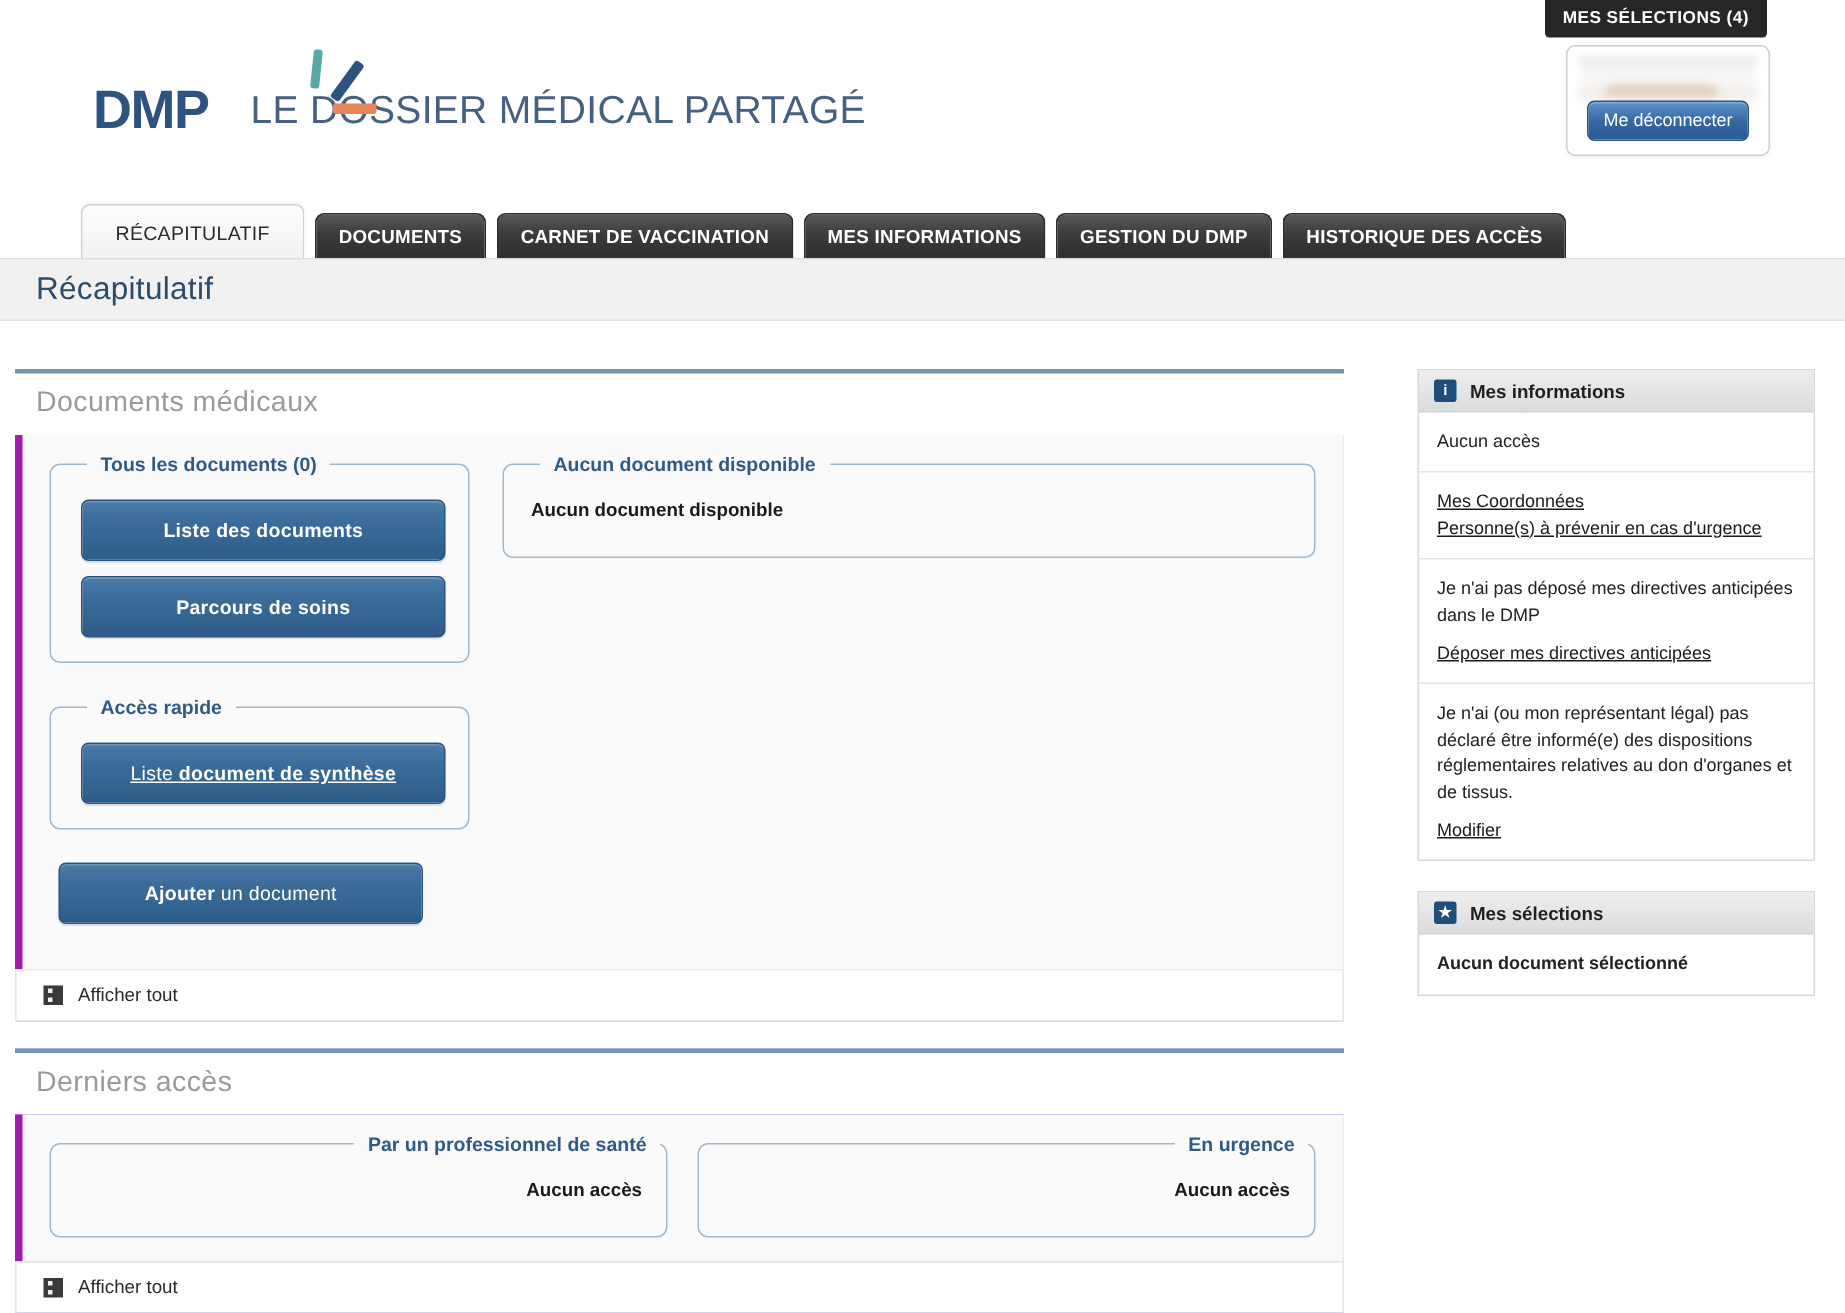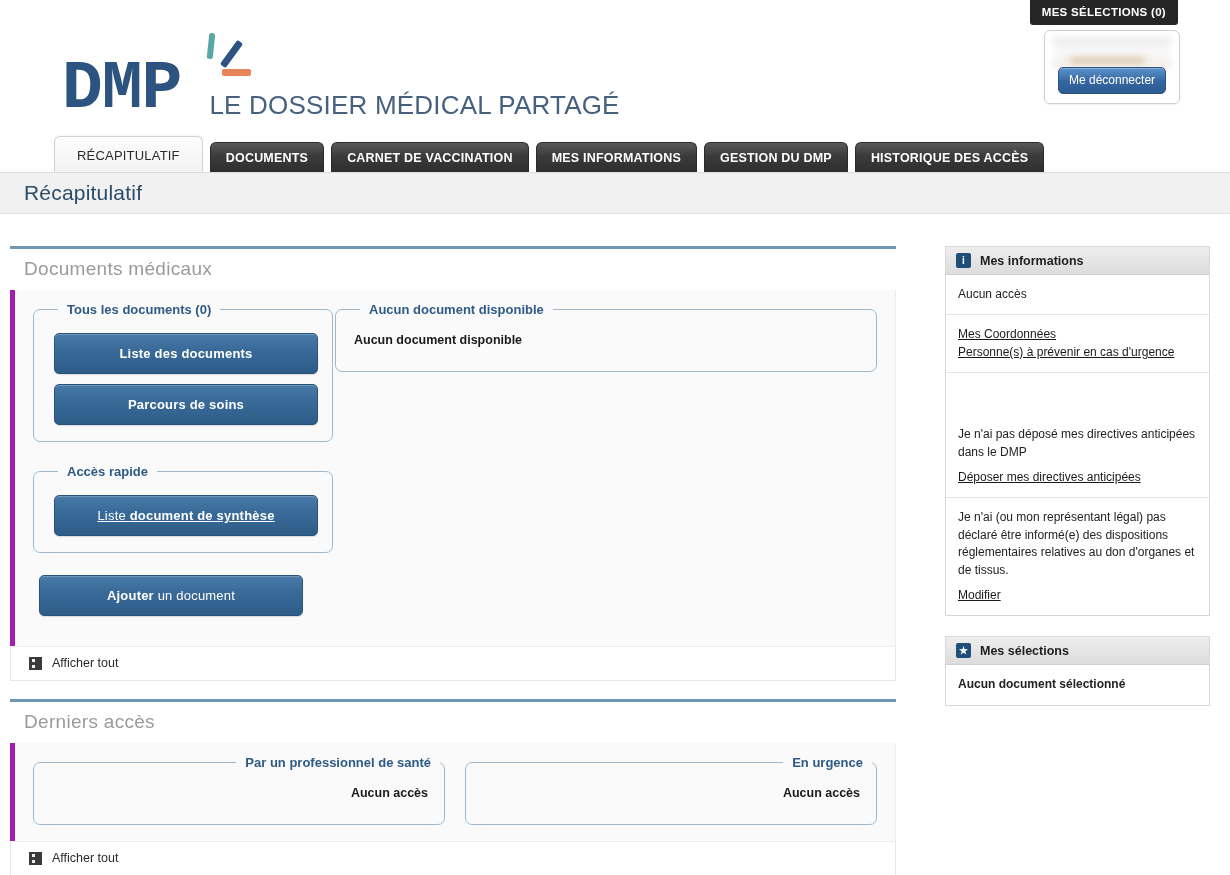--- a/index.html
+++ b/index.html
@@ -16,22 +16,22 @@
   .page { position: relative; width: 1230px; height: 875px; background:#fff; }
 
   .header { position: relative; height: 140px; background:#fff; }
 
   .logo-wrap {
     position: absolute; left: 62px; top: 55px;
     display: flex; align-items: flex-end;
   }
   .logo-mark { position: relative; }
   .logo-dmp {
-    font-family: Liberation Mono, monospace;
-    font-size: 68px; font-weight: bold; letter-spacing: -1px;
+    font-family: Liberation Sans, sans-serif;
+    font-size: 36px; font-weight: bold; letter-spacing: -1px;
     color: #2d5480; line-height: 1;
   }
   .tick { position:absolute; border-radius: 2px; }
   .tick-teal  { width:6px;  height:26px; background:#5aa7a7; left:146px; top:-22px; transform: rotate(6deg); }
   .tick-blue  { width:7px;  height:30px; background:#2d5480; left:166px; top:-16px; transform: rotate(36deg); }
   .tick-orange{ width:29px; height:7px;  background:#e8845a; left:160px; top:14px; }
   .logo-tagline {
     font-family: "Liberation Sans", sans-serif;
     font-size: 26px; color: #46617f; letter-spacing: .2px;
     margin-left: 28px; padding-bottom: 2px; white-space: nowrap;
@@ -167,21 +167,21 @@
     background: transparent;
   }
   fieldset.fs > legend {
     font-size: 13px; font-weight: bold; color:#2f5a85;
     padding: 0 9px; margin-left: 10px;
   }
   .fs-text { font-size: 12.5px; font-weight:bold; color:#1a1a1a; padding: 6px 2px 2px 4px; }
 
   
   .btn-blue {
-    display:block; width: 264px;
+    display:block; width: 243px;
     background: linear-gradient(180deg,#4a7ba8 0%, #3a6b98 40%, #2e5c89 100%);
     color:#fff; text-align:center;
     font-size: 13px; font-weight: bold;
     padding: 12px 20px; margin: 6px 0 10px 6px;
     border-radius: 5px;
     border:1px solid #2a5480;
     box-shadow: inset 0 1px 0 rgba(255,255,255,.22), 0 1px 1px rgba(0,0,0,.12);
     cursor:pointer; letter-spacing:.2px;
   }
   .btn-blue .light { font-weight: normal; }
@@ -226,21 +226,21 @@
     <div class="logo-wrap">
       <div class="logo-mark">
         <div class="logo-dmp">DMP</div>
         <span class="tick tick-teal"></span>
         <span class="tick tick-blue"></span>
         <span class="tick tick-orange"></span>
       </div>
       <div class="logo-tagline">LE DOSSIER MÉDICAL PARTAGÉ</div>
     </div>
 
-    <div class="selections-tab">MES SÉLECTIONS (0)</div>
+    <div class="selections-tab">MES SÉLECTIONS (4)</div>
 
     <div class="account-box">
       <div class="blurred-name"></div>
       <div class="logout-btn">Me déconnecter</div>
     </div>
   </div>
 
   <div class="tabbar">
     <div class="tab active">RÉCAPITULATIF</div>
     <div class="tab">DOCUMENTS</div>
@@ -335,21 +335,21 @@
         <div class="widget-head">
           <span class="sq-icon">i</span>
           <span class="wtitle">Mes informations</span>
         </div>
         <div class="widget-row">Aucun accès</div>
         <div class="widget-row">
           <a>Mes Coordonnées</a>
           <a>Personne(s) à prévenir en cas d'urgence</a>
         </div>
         <div class="widget-row">
-          <div style="margin-bottom:8px;margin-top:42px;">Je n'ai pas déposé mes directives anticipées dans le DMP</div>
+          <div style="margin-bottom:8px;">Je n'ai pas déposé mes directives anticipées dans le DMP</div>
           <a>Déposer mes directives anticipées</a>
         </div>
         <div class="widget-row">
           <div style="margin-bottom:8px;">Je n'ai (ou mon représentant légal) pas déclaré être informé(e) des dispositions réglementaires relatives au don d'organes et de tissus.</div>
           <a>Modifier</a>
         </div>
       </div>
 
       <div class="widget">
         <div class="widget-head">

